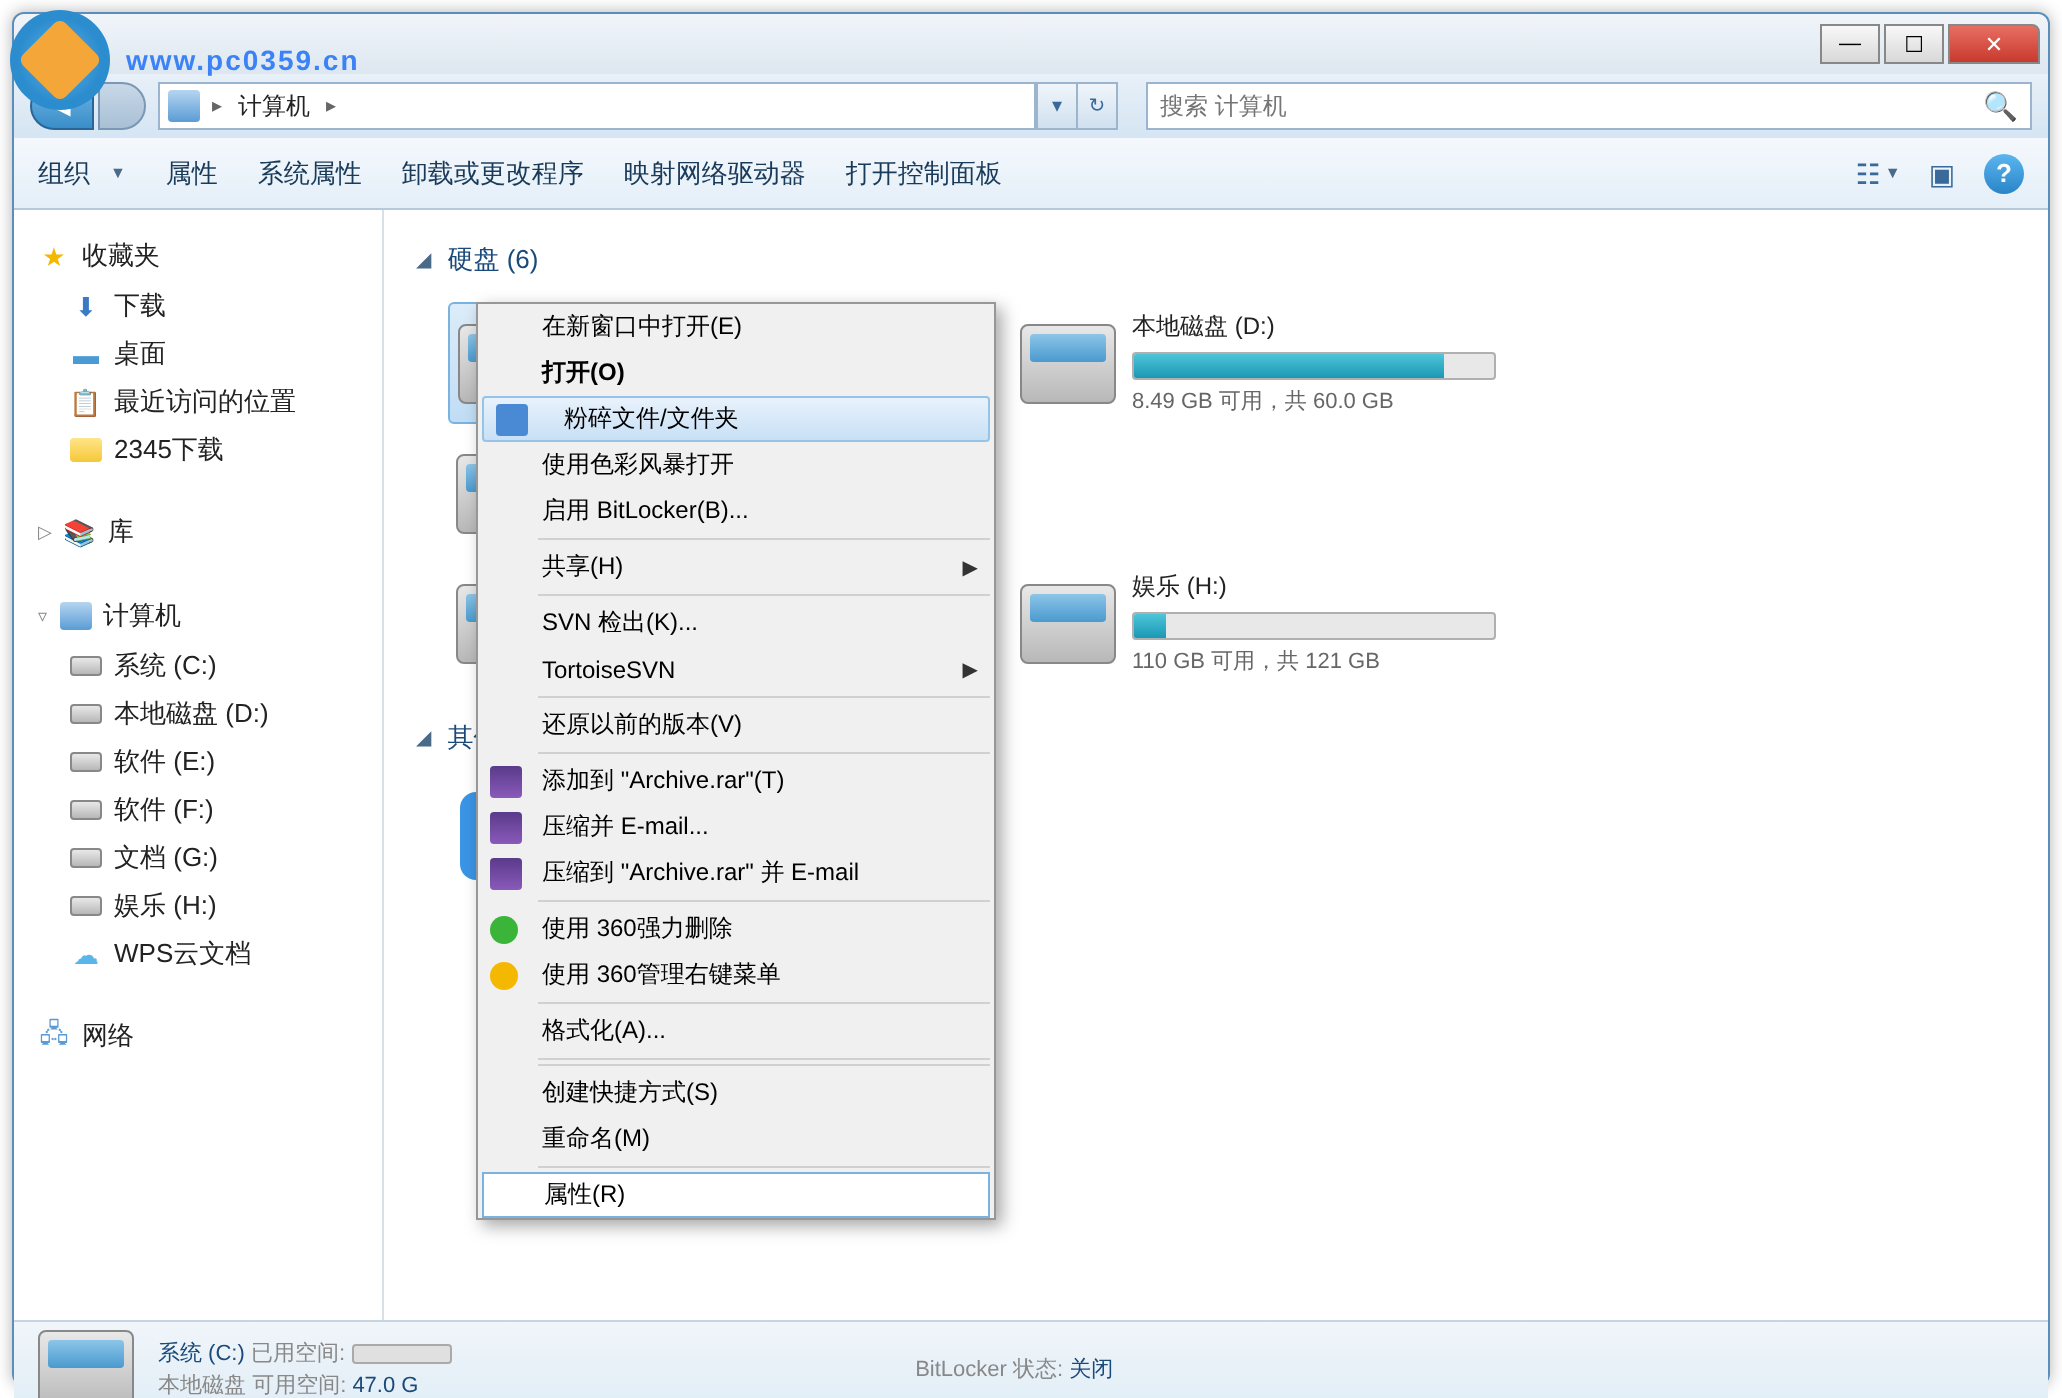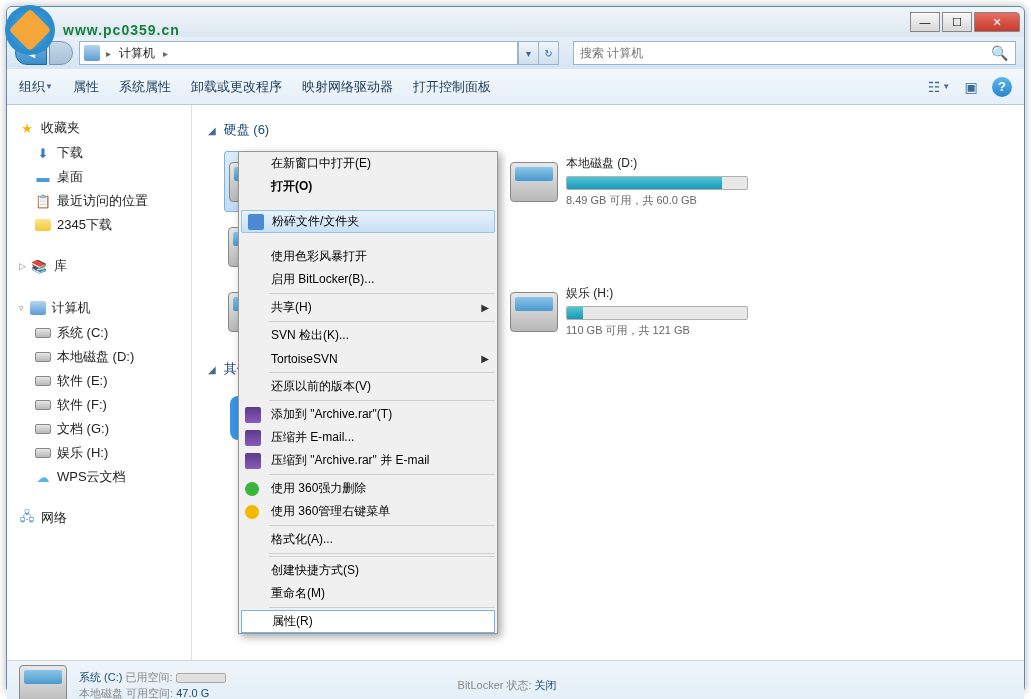--- a/index.html
+++ b/index.html
@@ -3,21 +3,21 @@
   <meta charset="utf-8">
   <style>
     * { margin: 0; padding: 0; box-sizing: border-box; font-family: "Microsoft YaHei", "Segoe UI", sans-serif; }
     body { background: #fff; width: 1031px; height: 699px; position: relative; overflow: hidden; }
     
     .watermark { position: absolute; top: 5px; left: 5px; z-index: 100; display: flex; align-items: center; }
     .wm-logo { width: 50px; height: 50px; border-radius: 25px; background: radial-gradient(circle, #5eb4e8 0%, #2b8cce 60%); position: relative; }
     .wm-logo::after { content: ''; position: absolute; width: 30px; height: 30px; background: #f4a638; border-radius: 4px; top: 10px; left: 10px; transform: rotate(45deg); }
     .wm-text { margin-left: 8px; }
     .wm-title { font-size: 22px; font-weight: bold; background: linear-gradient(to right, #5ab6e8, #2b80c7); -webkit-background-clip: text; color: transparent; }
-    .wm-url { font-size: 14px; color: #15803d; font-weight: bold; letter-spacing: 1px; }
+    .wm-url { font-size: 14px; color: #3b82f6; font-weight: bold; letter-spacing: 1px; }
     
     .window { position: absolute; top: 6px; left: 6px; right: 6px; bottom: 6px; border: 1px solid #5a8ebc; border-radius: 6px; background: #fff; box-shadow: 0 0 8px rgba(0,0,0,0.3); overflow: visible; }
     
     .titlebar { height: 30px; background: linear-gradient(to bottom, #f1f5fa, #dde7f0); display: flex; justify-content: flex-end; align-items: center; padding-right: 4px; border-radius: 6px 6px 0 0; }
     .win-btn { width: 30px; height: 20px; margin-left: 2px; border: 1px solid #888; background: linear-gradient(to bottom, #f8f8f8, #d8d8d8); display: flex; align-items: center; justify-content: center; font-size: 11px; }
     .win-btn.close { width: 46px; background: linear-gradient(to bottom, #e86e62, #c83a2e); color: #fff; border-radius: 0 4px 0 0; }
     
     .addressbar { height: 32px; background: linear-gradient(to bottom, #e8f0f8, #d5e5f3); display: flex; align-items: center; padding: 0 8px; gap: 6px; }
     .nav-btns { display: flex; gap: 2px; }
     .nav-back { width: 32px; height: 24px; border-radius: 12px 0 0 12px; background: linear-gradient(to bottom, #6fb5e5, #3a8ec8); border: 1px solid #2a6598; display: flex; align-items: center; justify-content: center; color: #fff; font-size: 14px; }
@@ -26,21 +26,21 @@
     .bc-icon { width: 16px; height: 16px; background: linear-gradient(to bottom, #b5d5f0, #5a9cd5); border-radius: 2px; margin-right: 4px; }
     .bc-item { padding: 0 6px; font-size: 12px; color: #222; display: flex; align-items: center; }
     .bc-arrow { color: #666; font-size: 10px; margin: 0 2px; }
     .addr-end { display: flex; border: 1px solid #9cb5cf; height: 24px; }
     .addr-btn { width: 20px; background: linear-gradient(to bottom, #f0f5fa, #d0e0ef); border-left: 1px solid #9cb5cf; display: flex; align-items: center; justify-content: center; font-size: 10px; color: #3a6a9a; }
     .searchbox { flex: 1; height: 24px; background: #fff; border: 1px solid #9cb5cf; display: flex; align-items: center; padding: 0 6px; margin-left: 8px; }
     .searchbox input { border: none; flex: 1; font-size: 12px; color: #888; outline: none; }
     .search-icon { color: #3a6a9a; font-size: 14px; }
     
     .toolbar { height: 36px; background: linear-gradient(to bottom, #f4f8fc, #e4eff8); border-bottom: 1px solid #b5c8dc; display: flex; align-items: center; padding: 0 12px; gap: 20px; }
-    .tb-item { font-size: 13px; color: #1a3a5a; display: flex; align-items: center; gap: 0; cursor: pointer; }
+    .tb-item { font-size: 13px; color: #1a3a5a; display: flex; align-items: center; gap: 10px; cursor: pointer; }
     .tb-arrow { font-size: 8px; color: #4a6a8a; }
     .tb-right { margin-left: auto; display: flex; gap: 10px; align-items: center; }
     .tb-icon { width: 22px; height: 18px; display: flex; align-items: center; justify-content: center; color: #3a6a9a; font-size: 14px; }
     .tb-help { width: 20px; height: 20px; border-radius: 10px; background: linear-gradient(to bottom, #5ab5f0, #2a85c8); color: #fff; display: flex; align-items: center; justify-content: center; font-size: 13px; font-weight: bold; }
     
     .body { display: flex; height: calc(100% - 130px); }
     
     .sidebar { width: 185px; background: #fff; border-right: 1px solid #d8e0e8; padding: 10px 0; overflow-y: auto; }
     .sb-group { margin-bottom: 16px; }
     .sb-header { display: flex; align-items: center; padding: 4px 12px; font-size: 13px; color: #222; gap: 6px; }
@@ -85,21 +85,21 @@
     .status-icon { width: 48px; height: 40px; background: linear-gradient(to bottom, #e8e8e8, #b8b8b8); border: 1px solid #888; border-radius: 4px; position: relative; }
     .status-icon::after { content: ''; position: absolute; top: 4px; left: 4px; right: 4px; height: 14px; background: linear-gradient(to bottom, #8cc5e8, #4a9acf); border-radius: 2px; }
     .status-col { font-size: 11px; color: #555; line-height: 16px; }
     .status-label { color: #888; }
     .status-val { color: #1a4a7a; }
     .status-minibar { width: 50px; height: 10px; background: #e0e0e0; border: 1px solid #aaa; display: inline-block; vertical-align: middle; border-radius: 2px; overflow: hidden; }
     .status-minibar-fill { height: 100%; background: linear-gradient(to bottom, #4ec5d8, #1a98b5); }
     
     .context-menu { position: absolute; top: 151px; left: 238px; width: 260px; background: #f0f0f0; border: 1px solid #979797; box-shadow: 3px 3px 8px rgba(0,0,0,0.35); z-index: 200; font-size: 12px; }
     .cm-item { height: 23px; display: flex; align-items: center; padding-left: 32px; padding-right: 10px; position: relative; cursor: pointer; }
-    .cm-item.highlighted { background: linear-gradient(to bottom, #e8f2fc, #c8e0f5); border: 1px solid #96c3e8; border-radius: 2px; margin: 12px 2px; padding-left: 30px; }
+    .cm-item.highlighted { background: linear-gradient(to bottom, #e8f2fc, #c8e0f5); border: 1px solid #96c3e8; border-radius: 2px; margin: 0 2px; padding-left: 40px; }
     .cm-item.highlighted2 { border: 1px solid #7ab3e0; background: #fff; margin: 0 2px; padding-left: 30px; }
     .cm-sep { height: 1px; background: #d0d0d0; margin: 2px 2px 2px 30px; }
     .cm-icon { position: absolute; left: 6px; width: 16px; height: 16px; display: flex; align-items: center; justify-content: center; font-size: 12px; }
     .cm-arrow { position: absolute; right: 8px; font-size: 10px; color: #333; }
     .cm-default { font-weight: bold; }
     .ci-blue { background: #4a8ad5; border-radius: 2px; }
     .ci-orange { color: #e88a3a; }
     .ci-dia { color: #5a8ad5; }
     .ci-svn { color: #2a7ac5; }
     .ci-rar { background: linear-gradient(to bottom, #5a3a8a, #8a5aba); border-radius: 2px; }

